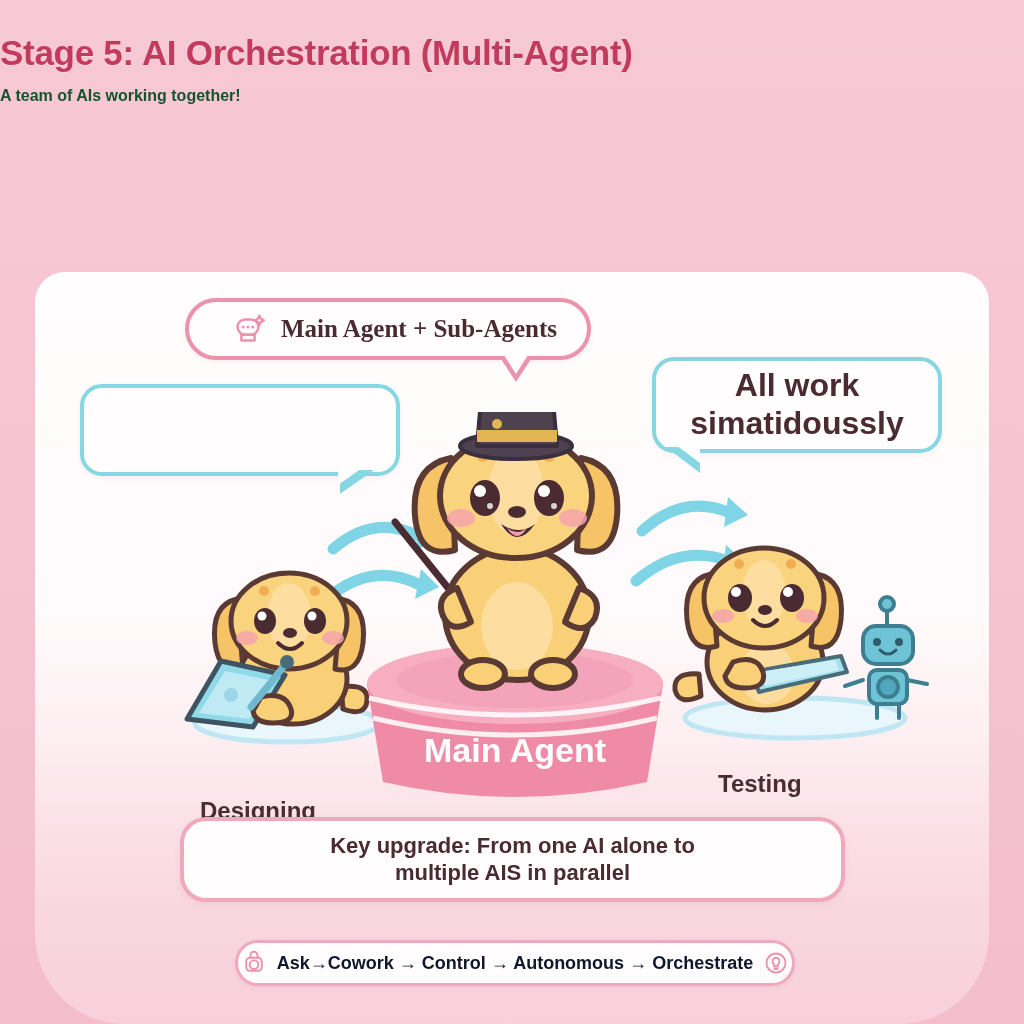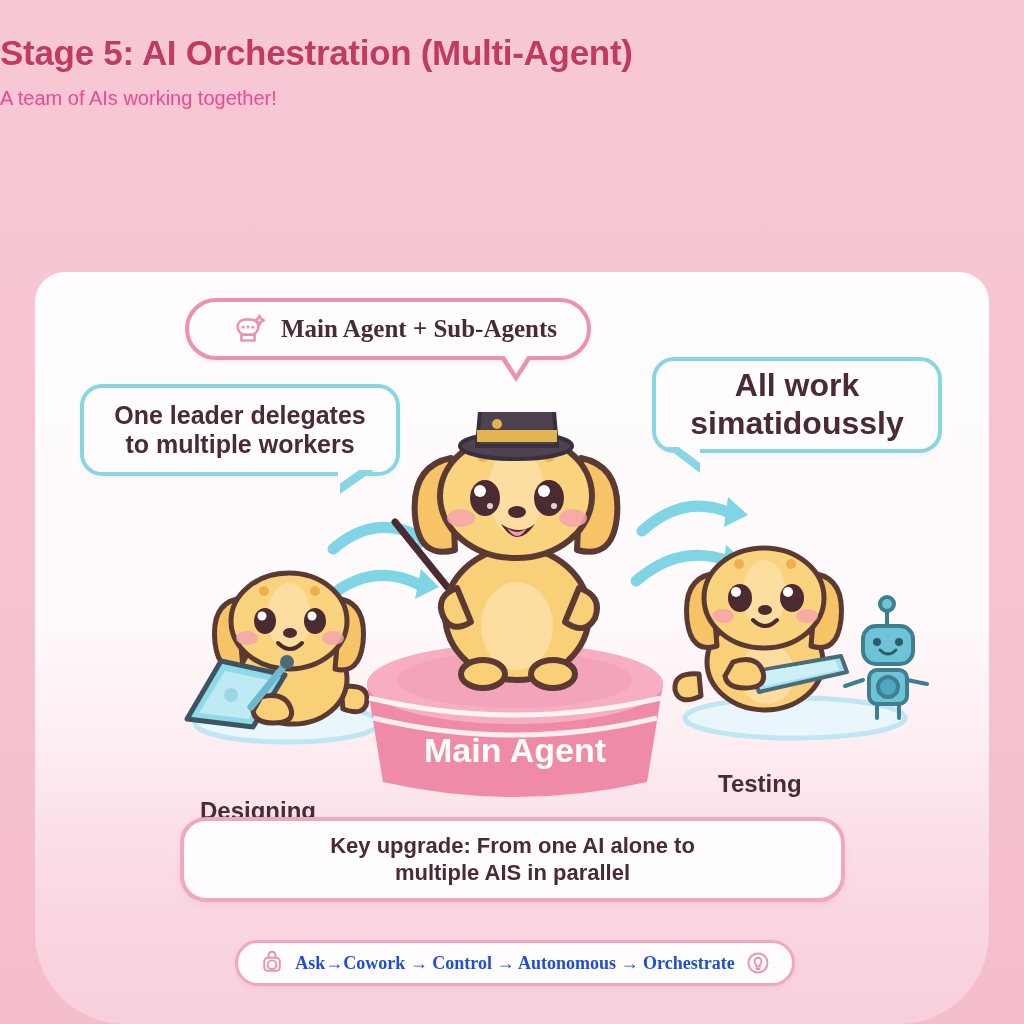--- a/index.html
+++ b/index.html
@@ -16,22 +16,22 @@
     text-align: left;
   }
   #title {
     margin-top: 24px;
     font-size: 35px; font-weight: 700; letter-spacing: -0.3px;
     color: #c23a5c;
     text-shadow: 0 1px 0 rgba(255,255,255,0.35);
   }
   #subtitle {
     margin-top: 14px;
-    font-size: 20px; font-weight: 400;
-    color: #ec4899;
+    font-size: 16px; font-weight: 700;
+    color: #14532d;
   }
 
   
   #card {
     position: absolute; left: 35px; top: 272px;
     width: 954px; height: 752px;
     background: linear-gradient(180deg,
         #fffdfd 0%, #fffafb 46%, #fdeef2 62%,
         #fbe0e8 74%, #f9d6e0 86%, #f8d0dc 100%);
     border-radius: 30px 30px 90px 90px;
@@ -139,21 +139,21 @@
 
   
   #footer-pill {
     position: absolute; left: 200px; top: 668px;
     width: 560px; height: 46px;
     background: #fffdfd; border: 3px solid #f0a8bd; border-radius: 23px;
     display: flex; align-items: center; justify-content: center; gap: 10px;
     box-shadow: 0 2px 5px rgba(190,120,140,0.12);
   }
   #footer-steps {
-    font-size: 18px; font-weight: 700; color: #1d4ed8; white-space: nowrap; font-family: Liberation Serif, serif;
+    font-size: 18px; font-weight: 700; color: #0f172a; white-space: nowrap;
   }
 </style>
 </head>
 <body>
 
 <div id="header">
   <div id="title">Stage 5: AI Orchestration (Multi-Agent)</div>
   <div id="subtitle">A team of AIs working together!</div>
 </div>
 
@@ -329,24 +329,20 @@
         <circle cx="20" cy="18" r="1.6" fill="#eb93ac" stroke="none"></circle>
         <circle cx="25" cy="18" r="1.6" fill="#eb93ac" stroke="none"></circle>
         <path d="M13 26 h14 v6 h-14 z"></path>
         <path d="M32 6 l1.6 3.2 l3.2 1.6 l-3.2 1.6 l-1.6 3.2 l-1.6 -3.2 l-3.2 -1.6 l3.2 -1.6 z"></path>
       </svg>
       <span class="txt">Main Agent + Sub-Agents</span>
       <span class="tail"></span>
     </div>
 
     <div id="bubble-left" class="bubble">
-      <span class="txt">
-        <span>One leader delegates</span><br>
-        <span>to multiple workers</span>
-      </span>
       <span class="tail"></span>
     </div>
 
     <div id="bubble-right" class="bubble">
       <span class="txt">
         <span>All work</span><br>
         <span>simatidoussly</span>
       </span>
       <span class="tail"></span>
     </div>

